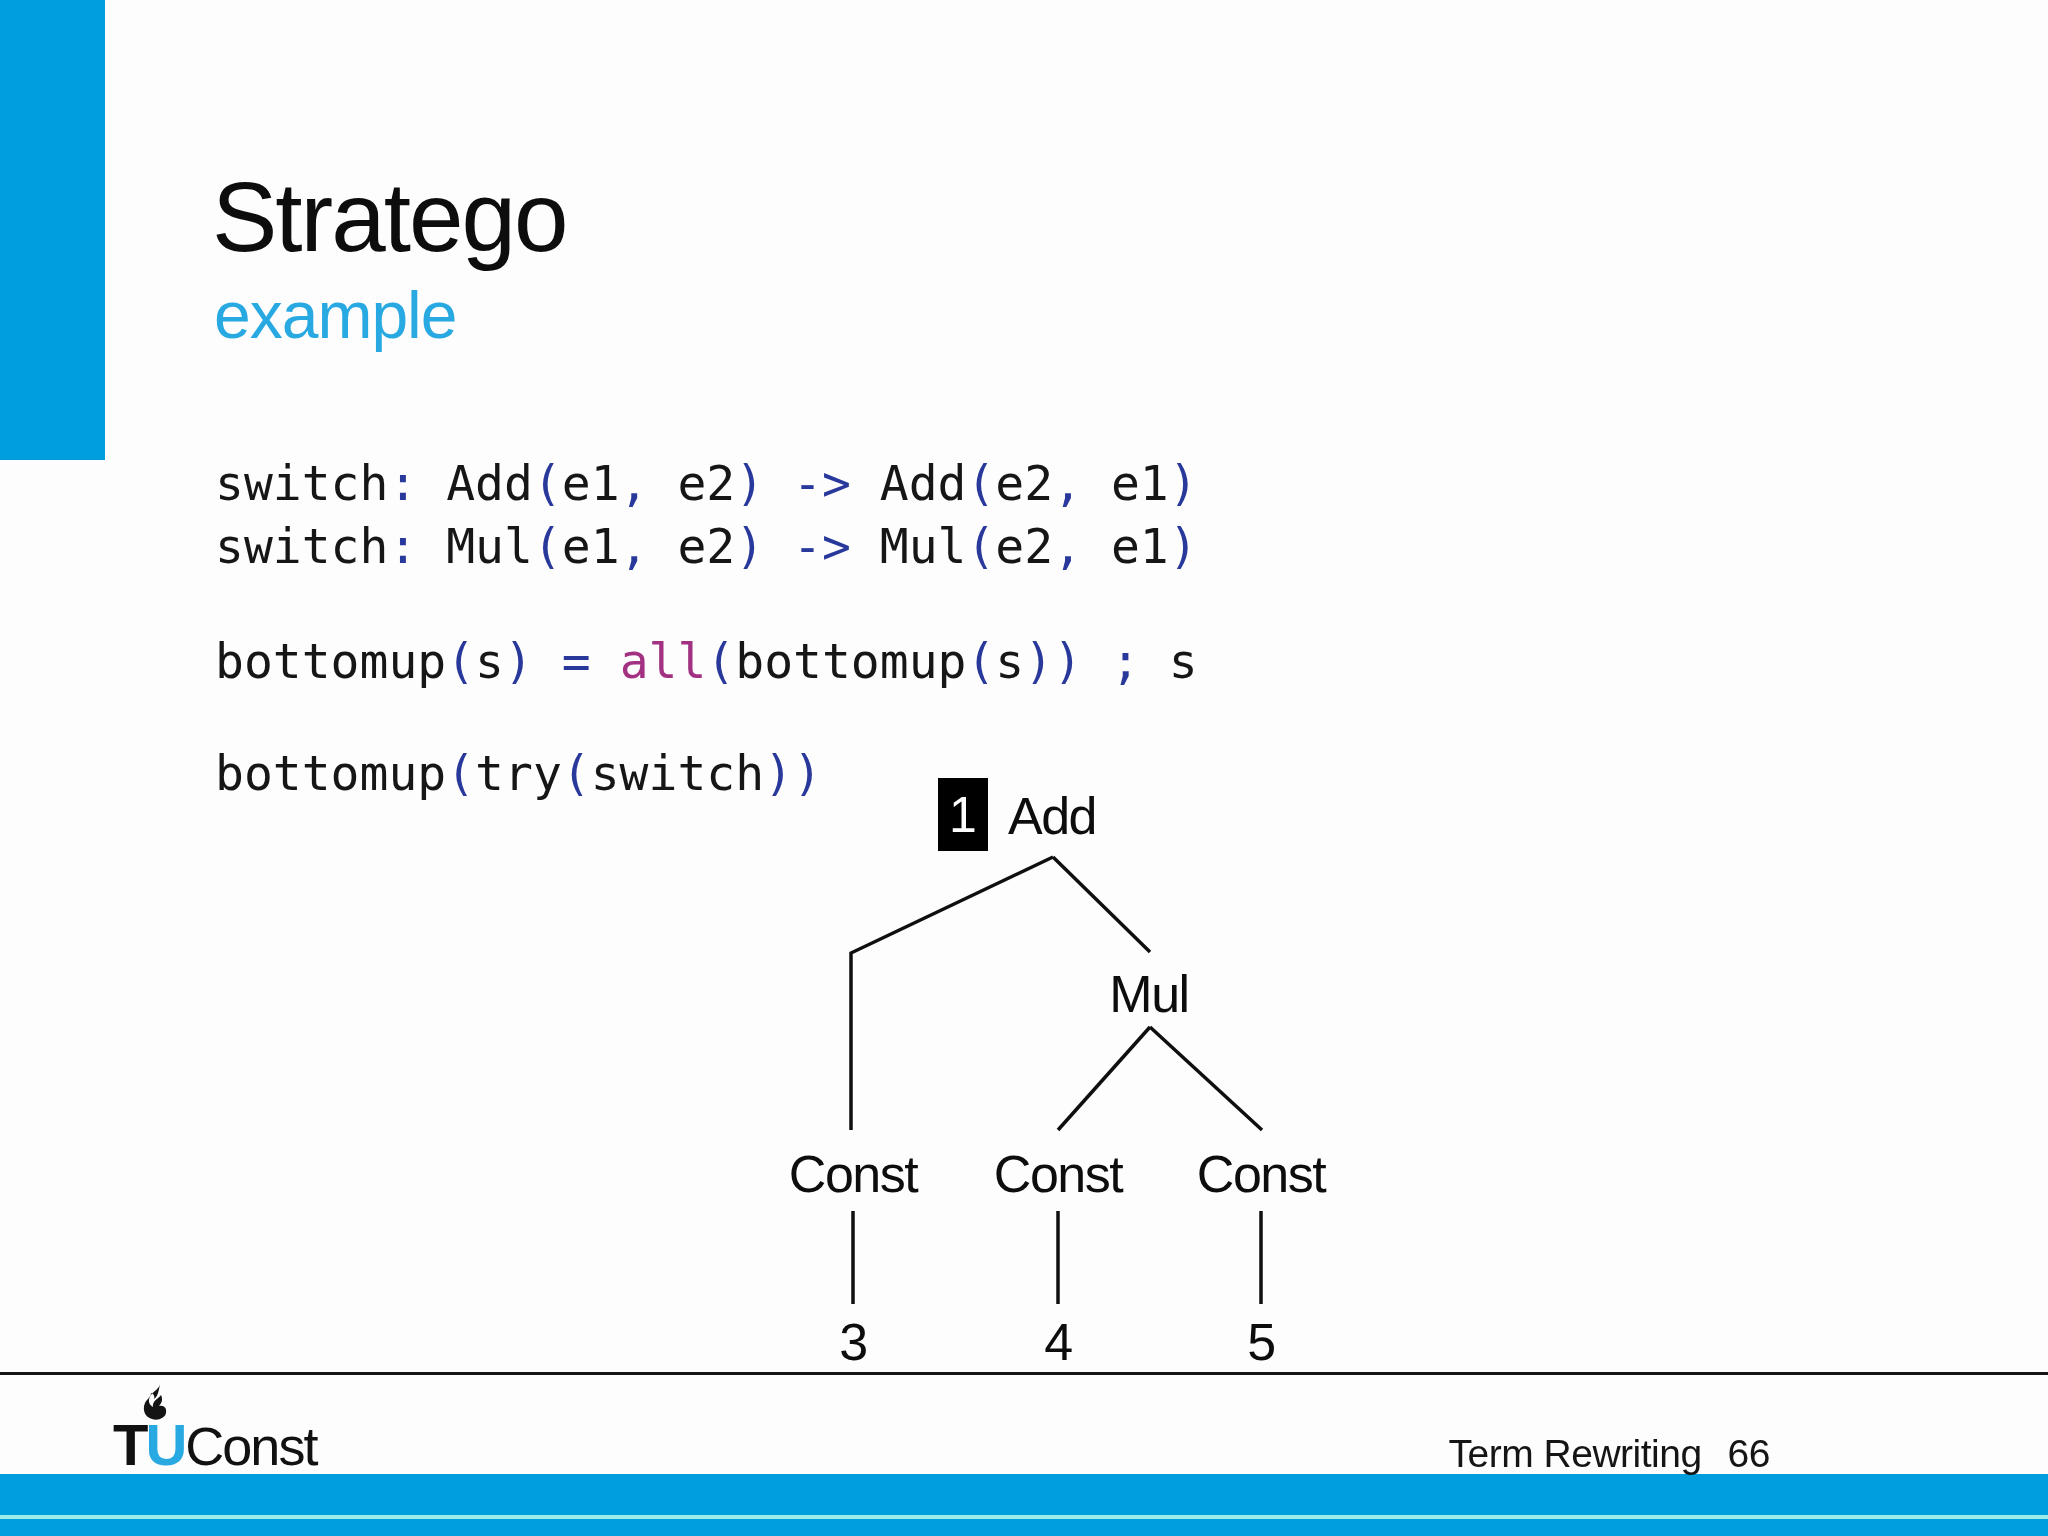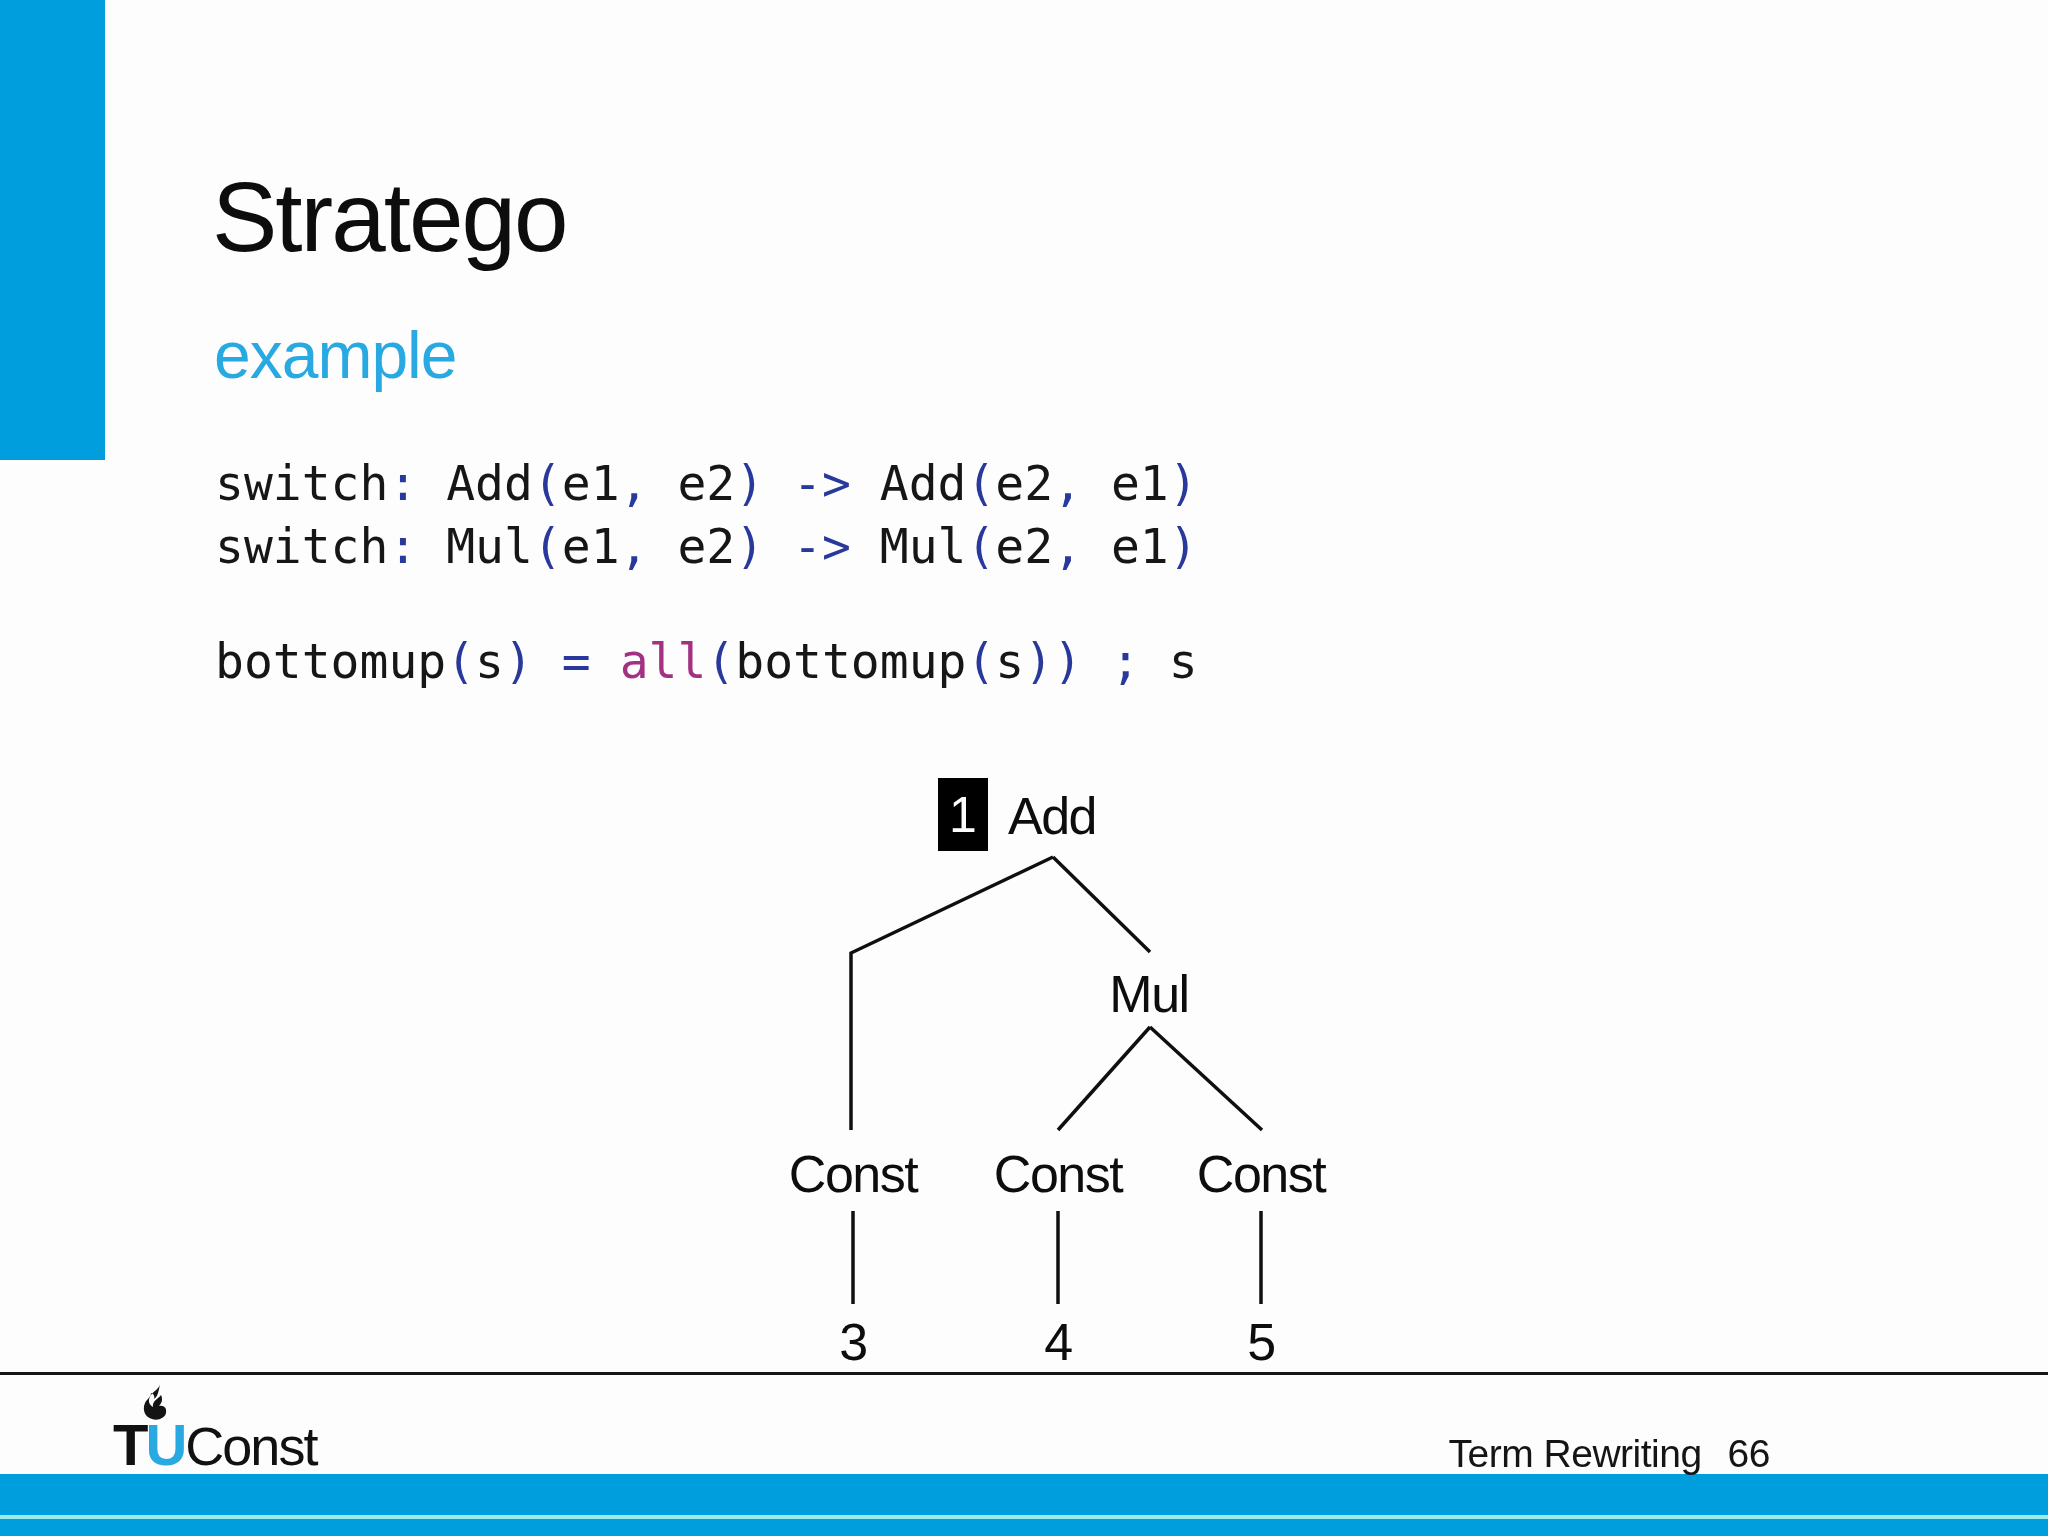--- a/index.html
+++ b/index.html
@@ -29,21 +29,21 @@
   }
   
   .title{
     position:absolute;left:212px;top:168px;
     font-size:98px;font-weight:500;letter-spacing:-2px;
     color:#0d0d0d;line-height:1;
   }
   .subtitle{
     position:absolute;left:214px;top:282px;
     font-size:66px;font-weight:400;letter-spacing:-1px;
-    color:var(--accent-light);line-height:1;margin-top:40px;
+    color:var(--accent-light);line-height:1;
   }
   
   .code-line{
     position:absolute;left:215px;
     font-family:"DejaVu Sans Mono", monospace;
     font-size:48px;line-height:1.2;white-space:pre;
     color:#111;
   }
   .tok-b{color:#161616;}
   .tok-p{color:var(--code-blue);}
@@ -88,20 +88,21 @@
   <div class="bottom-bar">
     <div class="thin-line"></div>
   </div>
 
   <div class="title">Stratego</div>
   <div class="subtitle">example</div>
 
   <div class="code-line" style="top:455px"><span class="tok-b">switch</span><span class="tok-p">:</span><span class="tok-b"> </span><span class="tok-b">Add</span><span class="tok-p">(</span><span class="tok-b">e1</span><span class="tok-p">,</span><span class="tok-b"> e2</span><span class="tok-p">)</span><span class="tok-b"> </span><span class="tok-p">-&gt;</span><span class="tok-b"> </span><span class="tok-b">Add</span><span class="tok-p">(</span><span class="tok-b">e2</span><span class="tok-p">,</span><span class="tok-b"> e1</span><span class="tok-p">)</span></div>
   <div class="code-line" style="top:518px"><span class="tok-b">switch</span><span class="tok-p">:</span><span class="tok-b"> </span><span class="tok-b">Mul</span><span class="tok-p">(</span><span class="tok-b">e1</span><span class="tok-p">,</span><span class="tok-b"> e2</span><span class="tok-p">)</span><span class="tok-b"> </span><span class="tok-p">-&gt;</span><span class="tok-b"> </span><span class="tok-b">Mul</span><span class="tok-p">(</span><span class="tok-b">e2</span><span class="tok-p">,</span><span class="tok-b"> e1</span><span class="tok-p">)</span></div>
   <div class="code-line" style="top:633px"><span class="tok-b">bottomup</span><span class="tok-p">(</span><span class="tok-b">s</span><span class="tok-p">)</span><span class="tok-b"> </span><span class="tok-p">=</span><span class="tok-b"> </span><span class="tok-m">all</span><span class="tok-p">(</span><span class="tok-b">bottomup</span><span class="tok-p">(</span><span class="tok-b">s</span><span class="tok-p">))</span><span class="tok-b"> </span><span class="tok-p">;</span><span class="tok-b"> s</span></div>
+  <div class="code-line" style="top:745px"><span class="tok-b">bottomup</span><span class="tok-p">(</span><span class="tok-b">try</span><span class="tok-p">(</span><span class="tok-b">switch</span><span class="tok-p">))</span></div>
 
   <svg class="tree-svg" viewBox="0 0 2048 1536">
     <g fill="none" stroke="#0f0f0f" stroke-width="3.5">
       <polyline points="1053,857 851,953 851,1130"></polyline>
       <line x1="1053" y1="857" x2="1150" y2="952"></line>
       <line x1="1150" y1="1027" x2="1058" y2="1130"></line>
       <line x1="1150" y1="1027" x2="1262" y2="1130"></line>
       <line x1="853" y1="1211" x2="853" y2="1304"></line>
       <line x1="1058" y1="1211" x2="1058" y2="1304"></line>
       <line x1="1261" y1="1211" x2="1261" y2="1304"></line>

